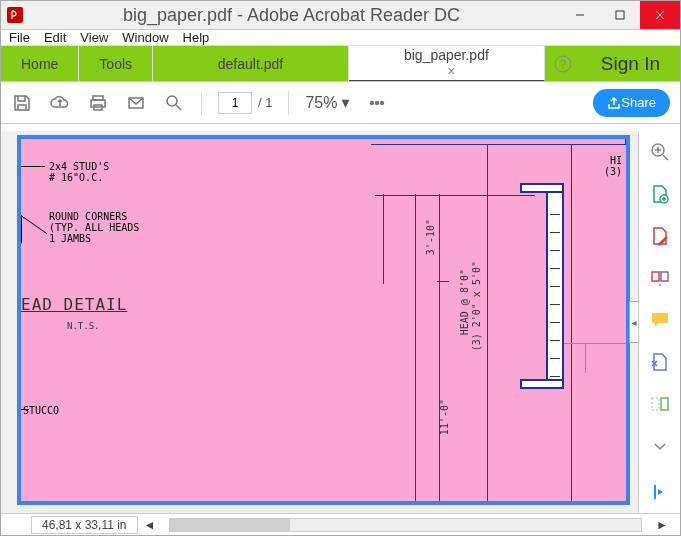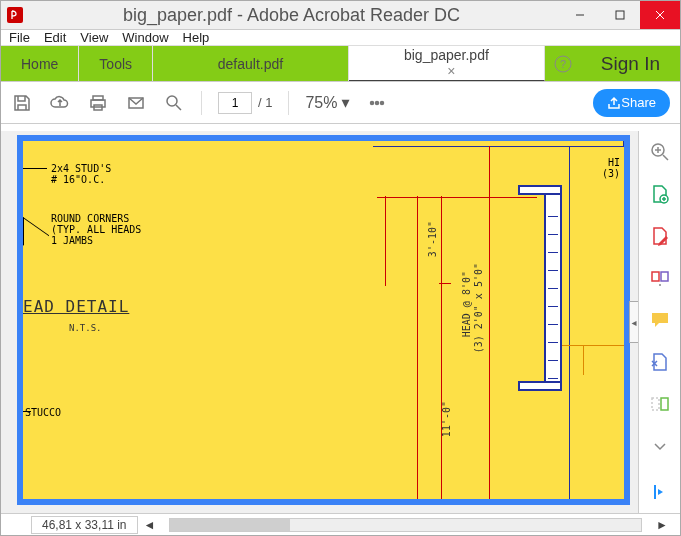--- a/index.html
+++ b/index.html
@@ -21,21 +21,21 @@
 .tabbar .signin { padding: 0 20px; display: flex; align-items: center; font-size: 19px; color: #333; }
 .toolbar { height: 42px; display: flex; align-items: center; padding: 0 10px; gap: 16px; border-bottom: 1px solid #ccc; }
 .tbicon { width: 22px; height: 22px; display: flex; align-items: center; justify-content: center; color: #666; }
 .tbicon svg { width: 20px; height: 20px; stroke: #777; fill: none; stroke-width: 1.5; }
 .pagebox { display: flex; align-items: center; gap: 6px; font-size: 13px; color: #555; }
 .pagebox input { width: 34px; height: 22px; text-align: center; border: 1px solid #ccc; font-size: 12px; }
 .zoombox { display: flex; align-items: center; gap: 4px; font-size: 16px; color: #555; }
 .sharebtn { margin-left: auto; background: #1e90ff; color: #fff; border-radius: 14px; height: 28px; padding: 0 14px; display: flex; align-items: center; font-size: 13px; }
 .sharebtn svg { stroke: #fff; }
 .content { position: absolute; top: 130px; bottom: 22px; left: 0; right: 42px; background: #f0f0f0; overflow: hidden; }
-.canvas { position: absolute; left: 16px; top: 4px; right: 8px; bottom: 8px; background: #fde047; border: 6px solid #3b82f6; overflow: hidden; }
+.canvas { position: absolute; left: 16px; top: 4px; right: 8px; bottom: 8px; background: #f9a8d4; border: 4px solid #3b82f6; overflow: hidden; }
 .rside { position: absolute; top: 130px; right: 0; bottom: 22px; width: 42px; border-left: 1px solid #ccc; display: flex; flex-direction: column; align-items: center; padding-top: 10px; gap: 20px; }
 .rside .ricon { width: 22px; height: 22px; }
 .statusbar { position: absolute; bottom: 0; left: 0; right: 0; height: 22px; border-top: 1px solid #ccc; display: flex; align-items: center; font-size: 12px; color: #444; padding: 0 6px; }
 .statusbar .dims { padding: 0 10px; border: 1px solid #ccc; height: 18px; display: flex; align-items: center; margin-left: 24px; }
 .statusbar .hscroll { flex: 1; margin: 0 8px; height: 14px; background: #eee; border: 1px solid #ccc; position: relative; }
 .statusbar .hscroll .thumb { position: absolute; left: 0; width: 120px; height: 100%; background: #cfcfcf; }
 .note { position: absolute; font-family: monospace; font-size: 10px; line-height: 1.1; color: #000; white-space: pre; }
 .headdetail { position: absolute; font-family: monospace; font-size: 16px; }
 .ud { text-decoration: underline; letter-spacing: 1px; }
 .vline { position: absolute; width: 0; border-left: 1px solid #c00; }

